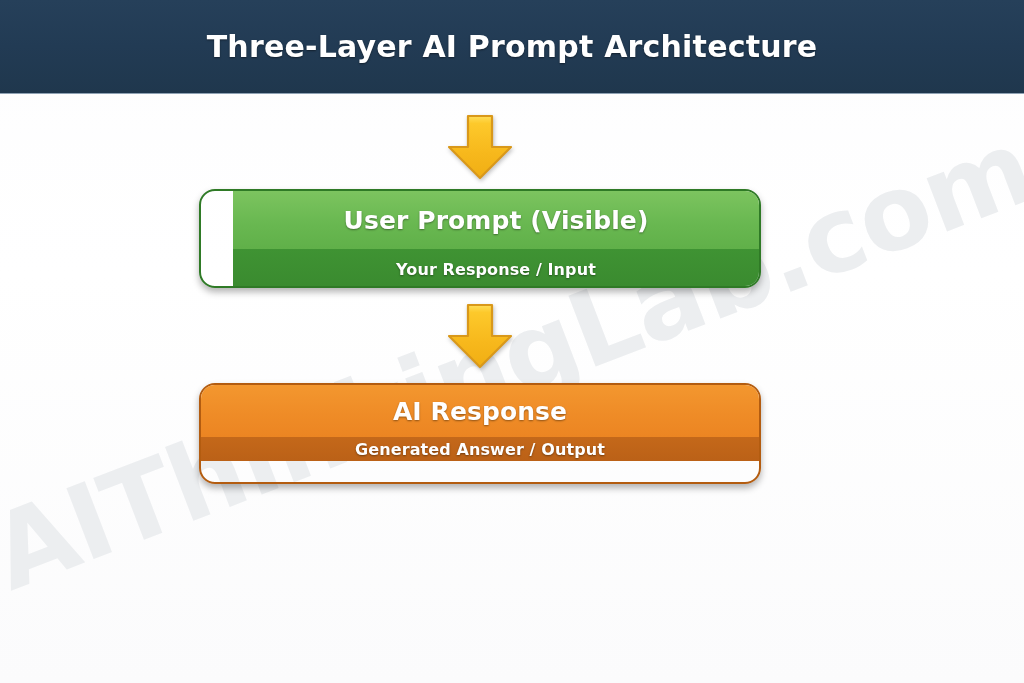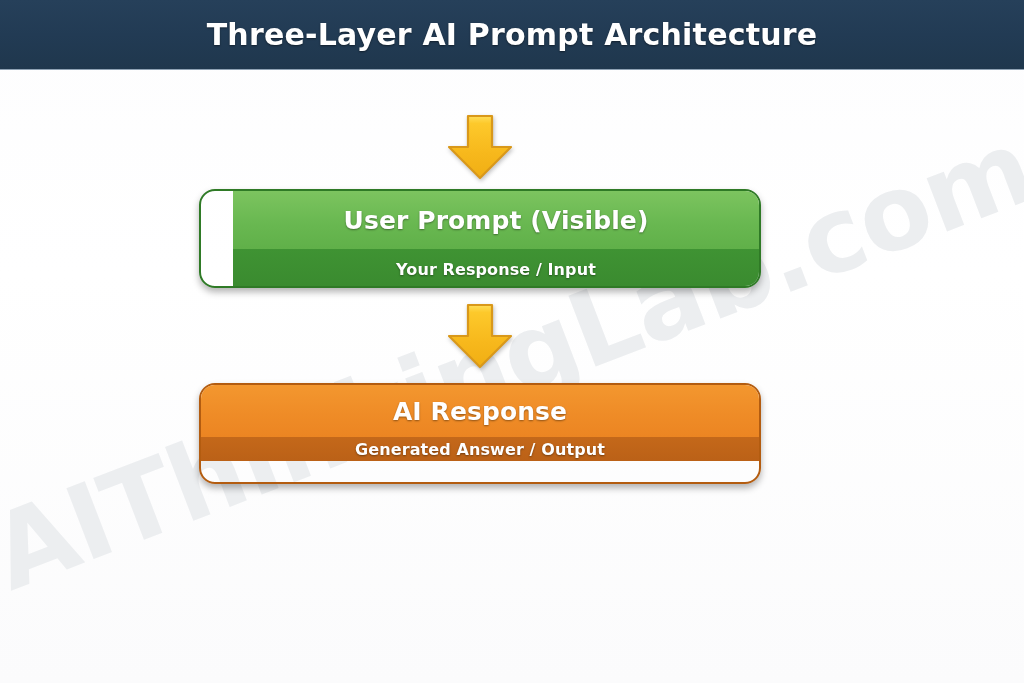--- a/index.html
+++ b/index.html
@@ -23,21 +23,21 @@
     background: linear-gradient(180deg, #fdfdfe 0%, #ffffff 40%, #fbfbfc 100%);
     overflow: hidden;
   }
 
   
   .header-bar {
     position: absolute;
     left: 0;
     top: 0;
     width: 1024px;
-    height: 70px;
+    height: 94px;
     background: linear-gradient(180deg, #26405a 0%, #223b54 50%, #1f374d 100%);
     display: flex;
     align-items: center;
     justify-content: center;
     border-bottom: 1px solid #8fa2b4;
   }
 
   .header-title {
     color: #ffffff;
     font-size: 30px;

